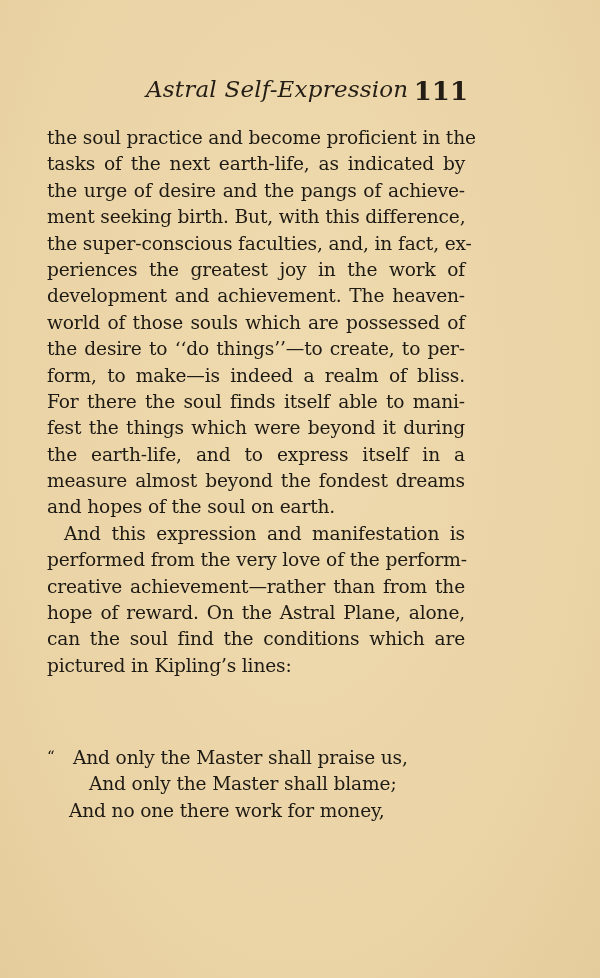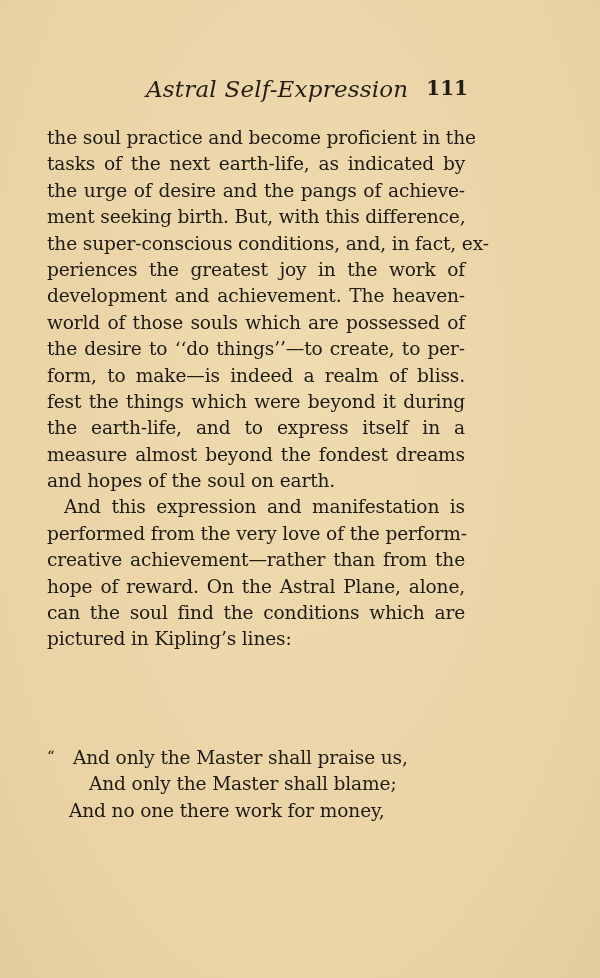--- a/index.html
+++ b/index.html
@@ -37,21 +37,21 @@
       font-size: 23px;
       letter-spacing: 0.2px;
       color: #231d15;
     }
     .page-number {
       position: absolute;
       right: 0;
       top: 0;
       font-family: "DejaVu Serif", serif;
       font-weight: bold;
-      font-size: 20px;
+      font-size: 26px;
       color: #231d15;
     }
     .body-text {
       position: absolute;
       left: 47px;
       top: 125px;
       width: 418px;
     }
     .line {
       display: block;
@@ -101,26 +101,27 @@
     <span class="running-title">Astral Self-Expression</span>
     <span class="page-number">111</span>
   </div>
 
   <div class="body-text">
     <div>
       <span class="line">the soul practice and become proficient in the</span>
       <span class="line">tasks of the next earth-life, as indicated by</span>
       <span class="line">the urge of desire and the pangs of achieve-</span>
       <span class="line">ment seeking birth.  But, with this difference,</span>
-      <span class="line">the super-conscious conditions, and, in fact, ex-</span>
+      <span class="line">the super-conscious faculties, and, in fact, ex-</span>
       <span class="line">periences the greatest joy in the work of</span>
       <span class="line">development and achievement. The heaven-</span>
       <span class="line">world of those souls which are possessed of</span>
       <span class="line">the desire to ‘‘do things’’—to create, to per-</span>
       <span class="line">form, to make—is indeed a realm of bliss.</span>
+      <span class="line">For there the soul finds itself able to mani-</span>
       <span class="line">fest the things which were beyond it during</span>
       <span class="line">the earth-life, and to express itself in a</span>
       <span class="line">measure almost beyond the fondest dreams</span>
       <span class="line last">and hopes of the soul on earth.</span>
     </div>
     <div>
       <span class="line indent">And this expression and manifestation is</span>
       <span class="line">performed from the very love of the perform-</span>
       <span class="line">creative achievement—rather than from the</span>
       <span class="line">hope of reward.  On the Astral Plane, alone,</span>

